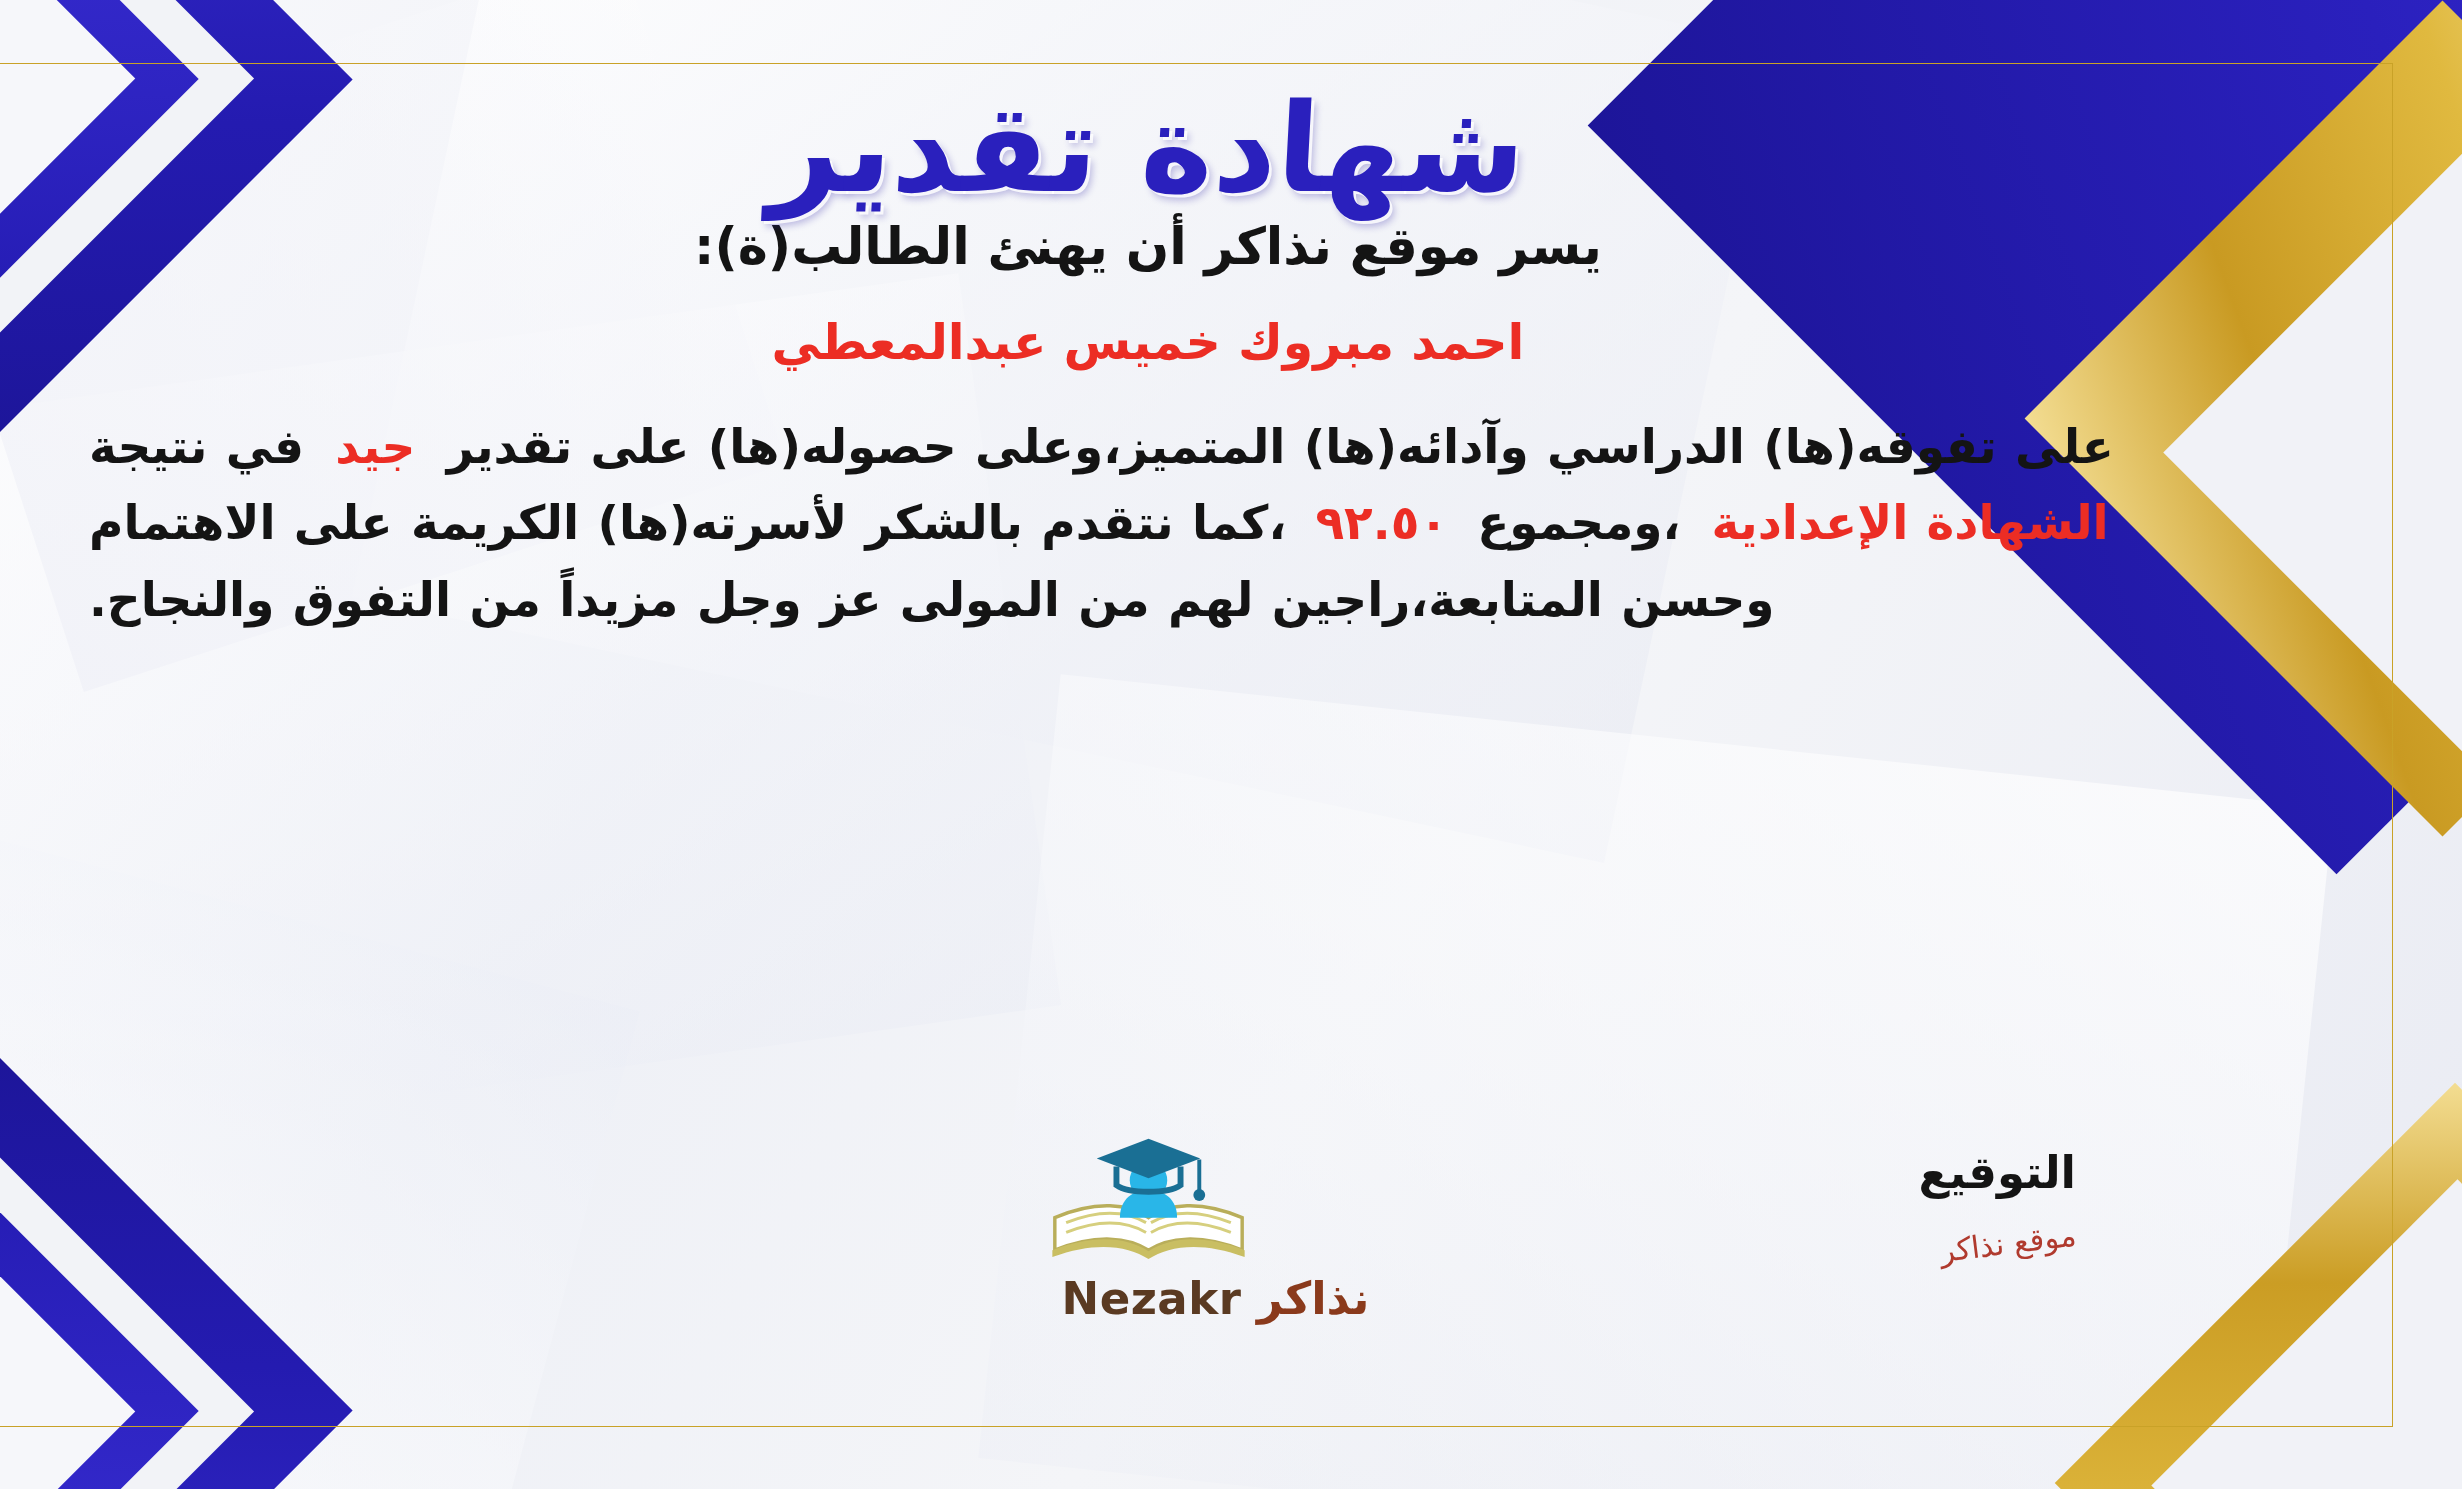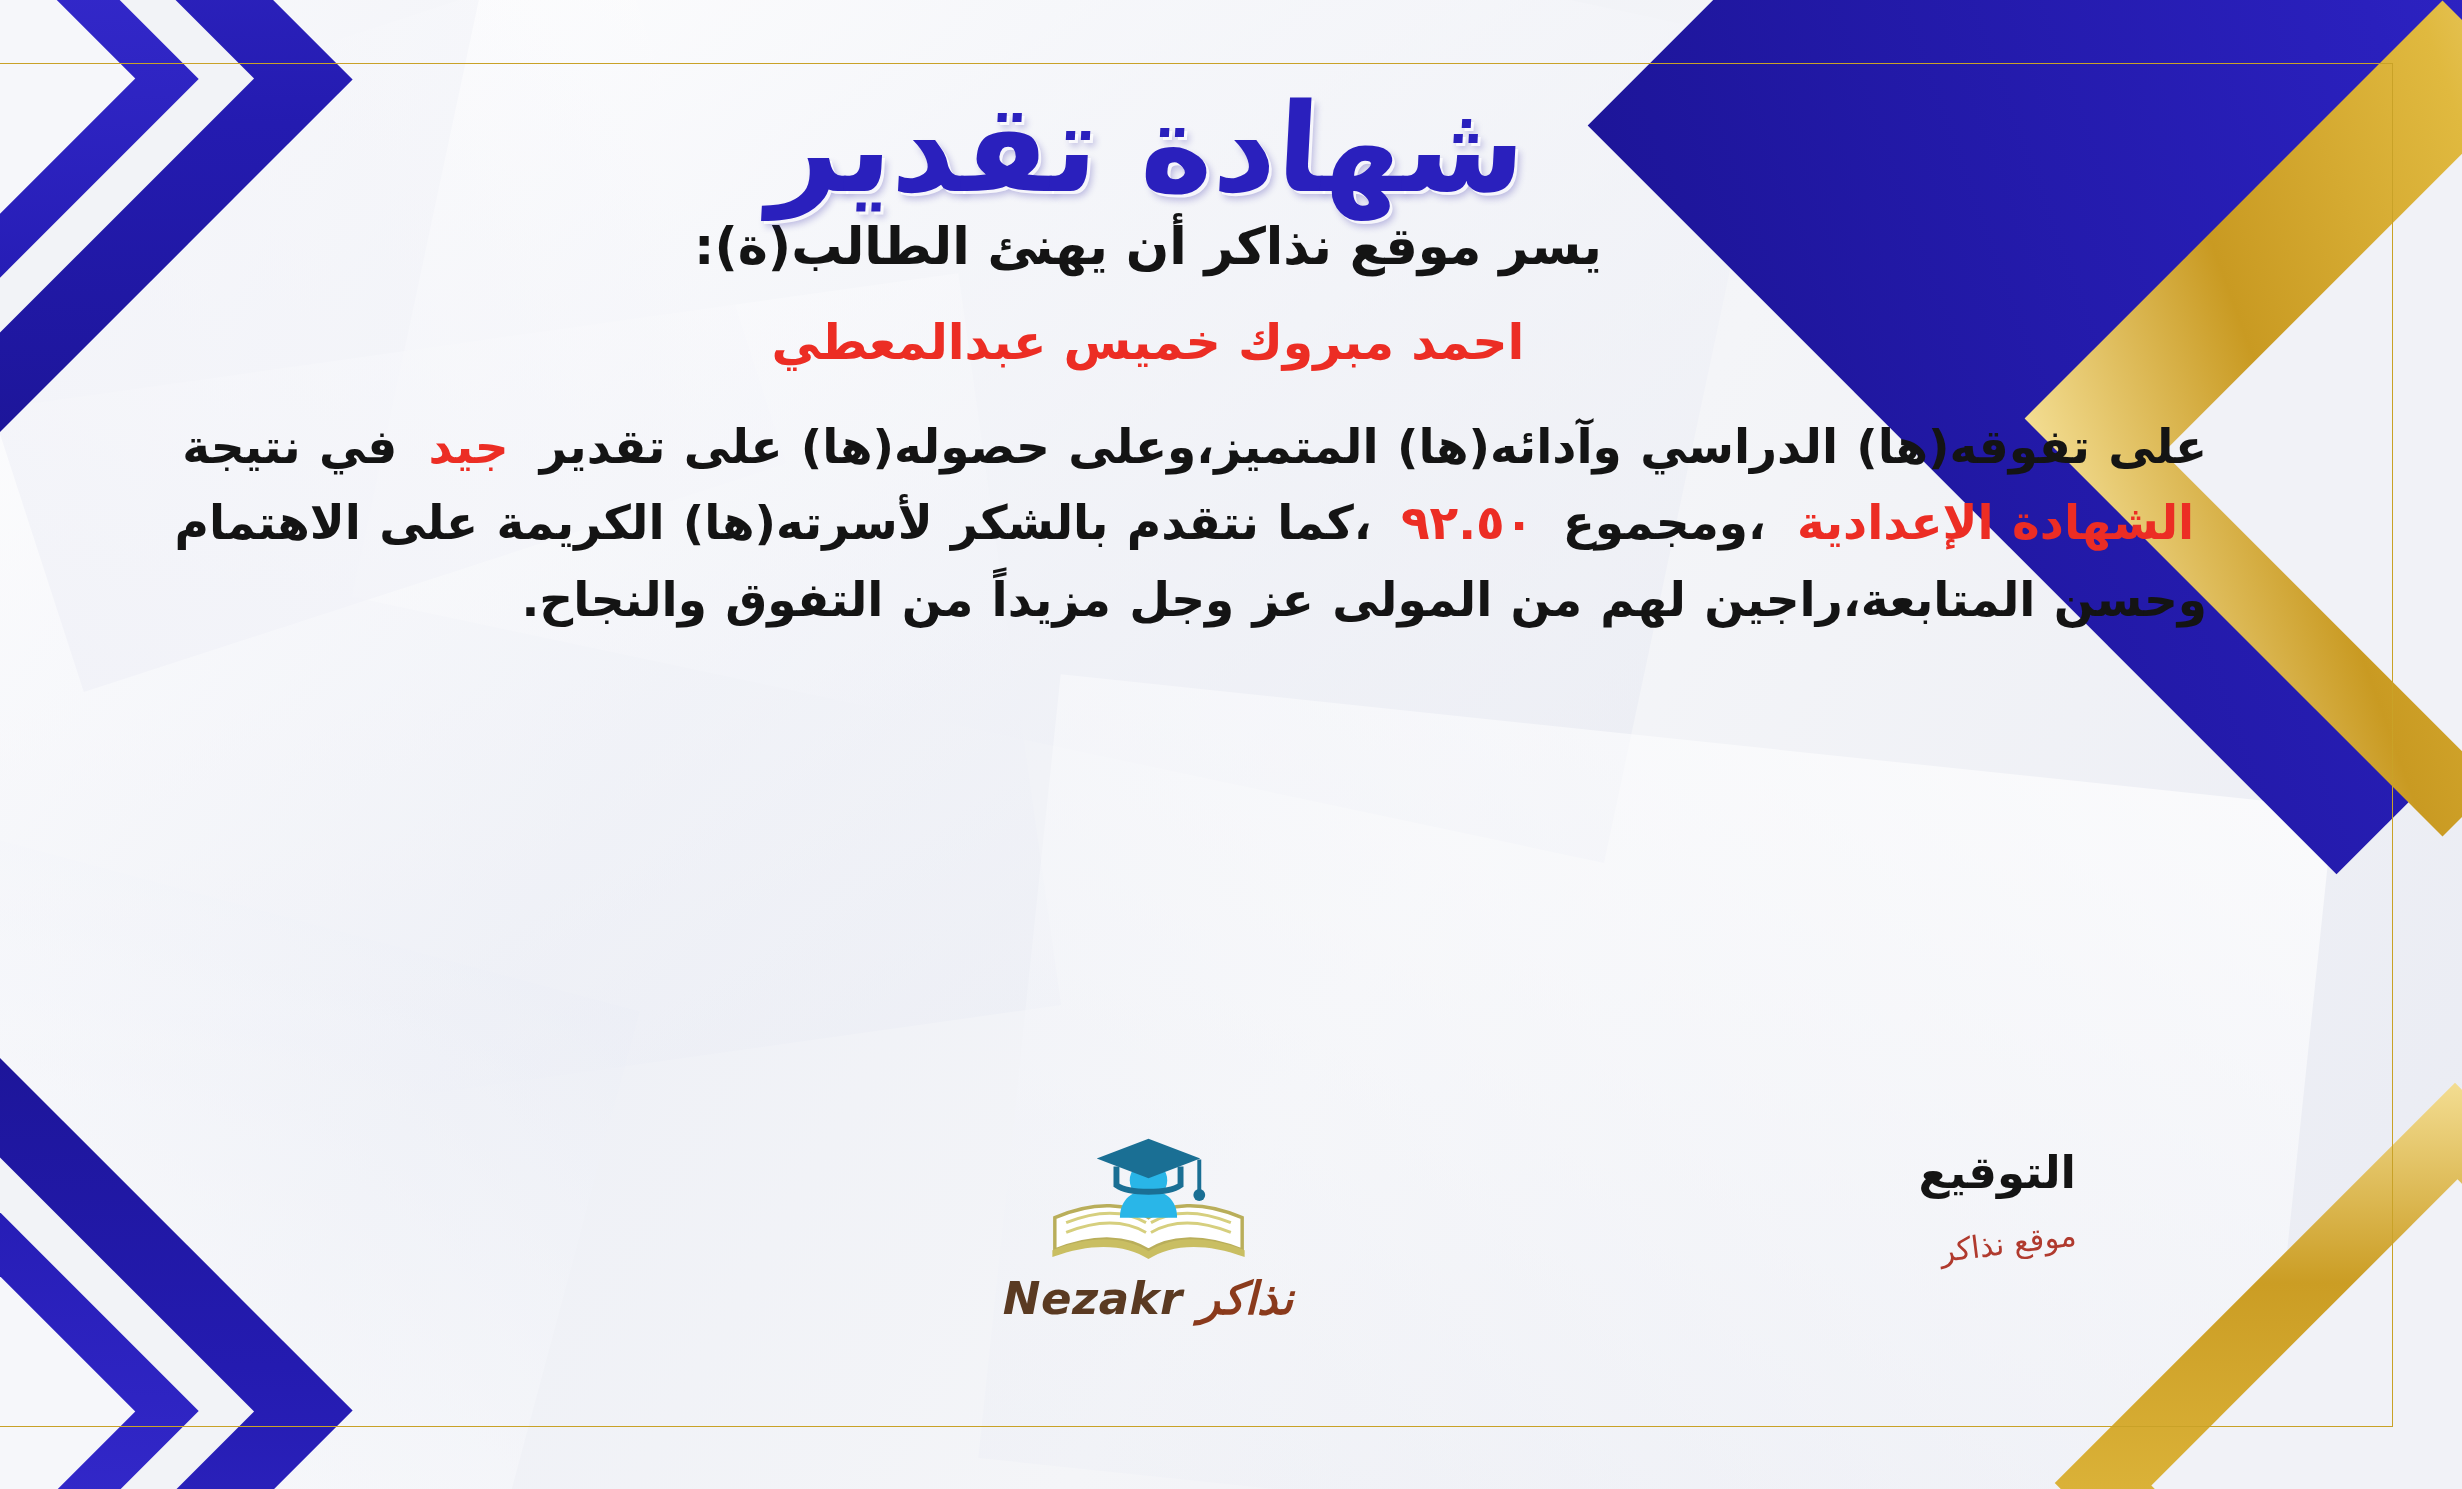--- a/index.html
+++ b/index.html
@@ -207,21 +207,21 @@
     color: #ec2d24;
     margin-top: 32.5px;
     letter-spacing: 1px;
   }
 
   .paragraph {
     margin-top: 38px;
     font-size: 47px;
     font-weight: 600;
     line-height: 1.62;
-    text-align: right;
+    text-align: left;
     word-spacing: 2px;
   }
   .paragraph .hl {
     color: #ec2d24;
     font-weight: 700;
     padding: 0 12.8px;
   }
   .paragraph .num {
     color: #ec2d24;
     font-weight: 700;
@@ -258,22 +258,20 @@
     transform: rotate(-7deg);
     letter-spacing: 1px;
   }
 
   .logo-area {
     position: absolute;
     left: 50%;
     transform: translateX(-50%);
     top: 4.9px;
     width: 443px;
-    text-align: center;
-    font-style: italic;
   }
   .logo-mark {
     display: block;
     margin: 0 auto;
   }
   .logo-word {
     margin-top: 3px;
     font-size: 45px;
     font-weight: 700;
     color: #8a3a1c;

